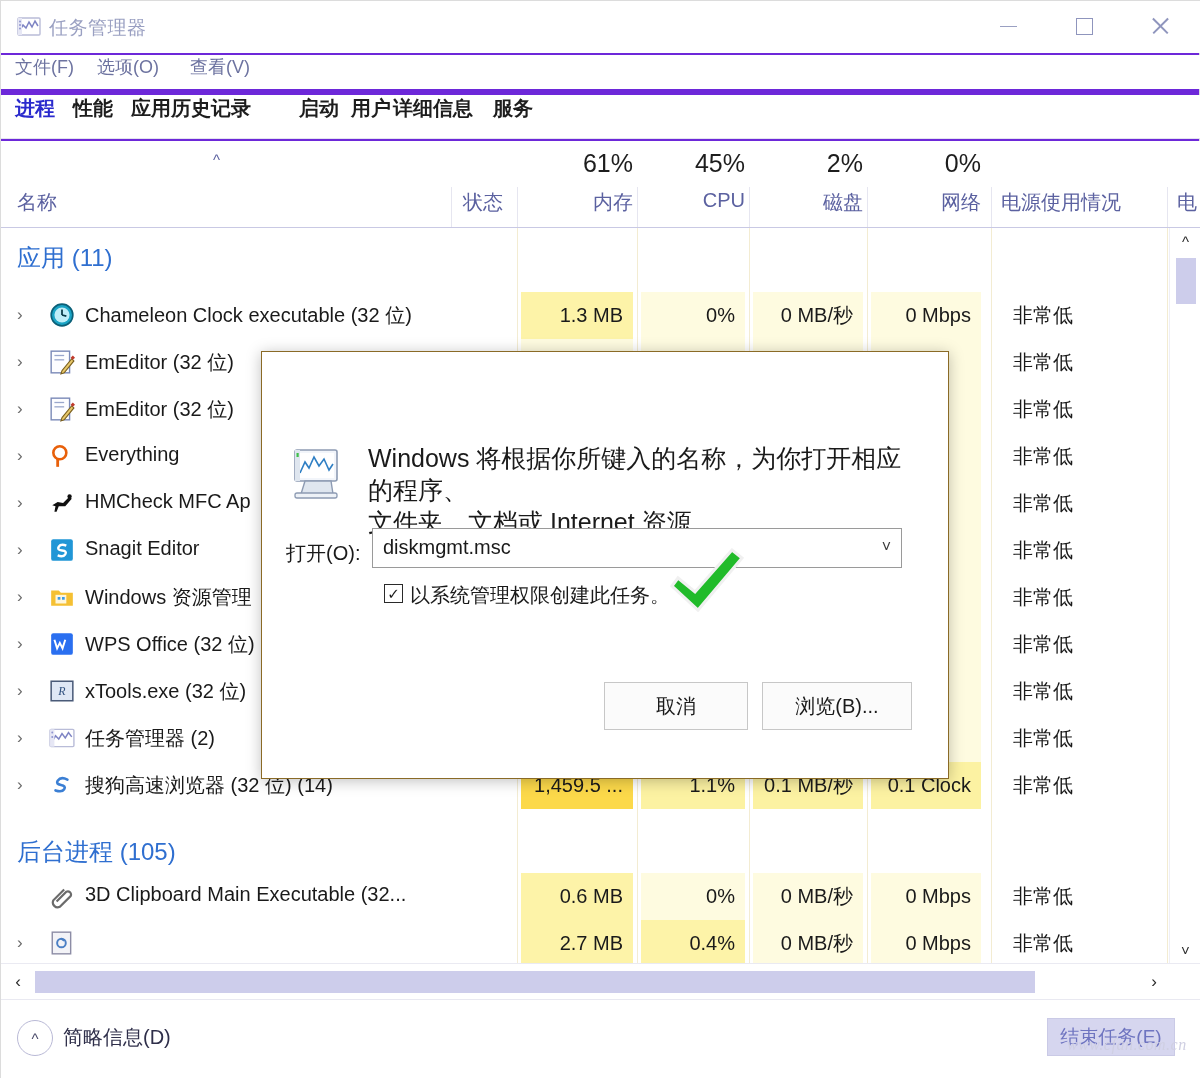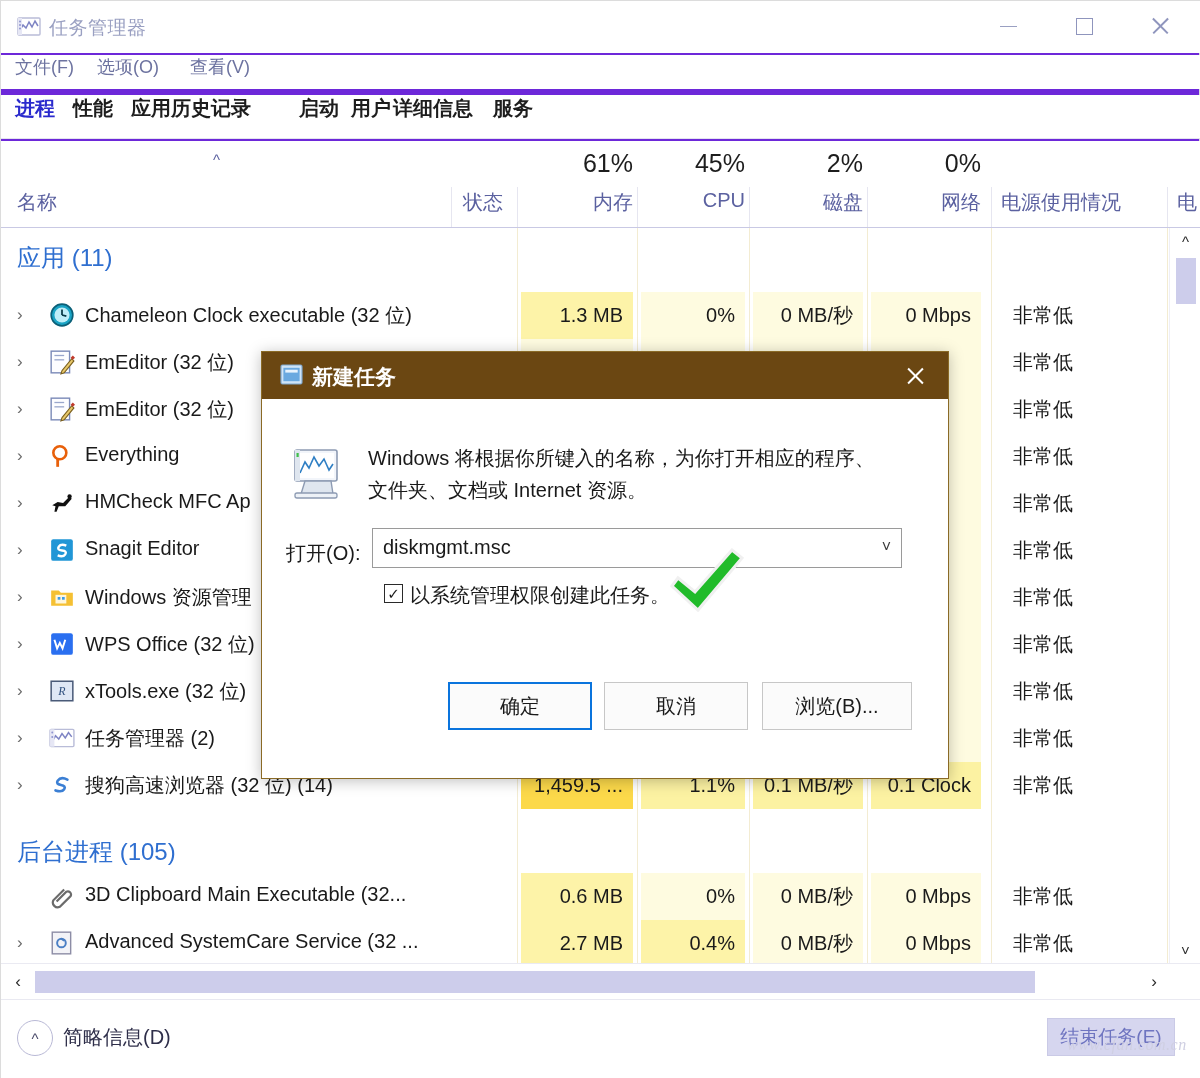--- a/index.html
+++ b/index.html
@@ -219,21 +219,21 @@
   .dlg-close i{position:relative;display:block;width:20px;height:20px;}
   .dlg-close i:before,.dlg-close i:after{
     content:"";position:absolute;left:0;top:9px;width:21px;height:2px;background:#ffffff;
   }
   .dlg-close i:before{transform:rotate(45deg);}
   .dlg-close i:after{transform:rotate(-45deg);}
 
   .dlg-mon{position:absolute;left:25px;top:96px;width:58px;height:52px;}
   .dlg-desc{
     position:absolute;left:106px;top:90px;width:545px;
-    font-size:20px;color:#1a1a1a;line-height:32px;
+    font-size:25px;color:#1a1a1a;line-height:32px;
   }
   .dlg-openlbl{
     position:absolute;left:24px;top:188px;font-size:20px;color:#1a1a1a;white-space:nowrap;
   }
   .combo{
     position:absolute;left:110px;top:176px;width:530px;height:40px;
     border:1px solid #9a9a9a;background:#ffffff;box-sizing:border-box;
   }
   .combo-val{
     position:absolute;left:10px;top:7px;font-size:20px;color:#1a1a1a;white-space:nowrap;
@@ -542,21 +542,20 @@
       <div class="cell pw" style="left:1000px;width:160px;">非常低</div>
     </div>
 
     <div class="row" style="top:692px;">
       <div class="chev">›</div>
       <svg class="picon" viewBox="0 0 24 24">
         <rect x="3" y="2" width="17" height="20" fill="#f3f3f7" stroke="#8d8da6" stroke-width="1.3"></rect>
         <circle cx="11.5" cy="12" r="4" fill="none" stroke="#4b7fc4" stroke-width="1.8"></circle>
         <path d="M11.5 8 L14 10" stroke="#4b7fc4" stroke-width="1.8"></path>
       </svg>
-      <div class="pname">Advanced SystemCare Service (32 ...</div>
       <div class="cell h-mem1" style="left:520px;width:112px;">2.7 MB</div>
       <div class="cell h-mem1" style="left:640px;width:104px;">0.4%</div>
       <div class="cell h-lite" style="left:752px;width:110px;">0 MB/秒</div>
       <div class="cell h-lite" style="left:870px;width:110px;">0 Mbps</div>
       <div class="cell pw" style="left:1000px;width:160px;">非常低</div>
     </div>
 
   </div>
 
   <div class="vscroll">
@@ -572,31 +571,20 @@
   </div>
 
   <div class="statusbar">
     <div class="fewer">^</div>
     <div class="fewer-label">简略信息(D)</div>
     <div class="endtask">结束任务(E)</div>
   </div>
   <div class="watermark">www.cfan.com.cn</div>
 
   <div class="dialog">
-    <div class="dlg-tb">
-      <svg class="dlg-ico" viewBox="0 0 24 22">
-        <rect x="1" y="1" width="22" height="20" rx="1.5" fill="#cfe4f7" stroke="#7fa7cd" stroke-width="1.2"></rect>
-        <rect x="3.5" y="4" width="17" height="14" fill="#6aa9e0"></rect>
-        <rect x="5.5" y="6" width="13" height="3" fill="#e8f3fd"></rect>
-      </svg>
-      <div class="dlg-title">新建任务</div>
-      <div class="dlg-close">
-          <i></i>
-        </div>
-    </div>
 
     <svg class="dlg-mon" viewBox="0 0 58 52">
       <rect x="8" y="2" width="42" height="31" rx="2" fill="#f2f5fa" stroke="#8d9bb3" stroke-width="1.6"></rect>
       <rect x="11" y="5" width="36" height="25" fill="#ffffff"></rect>
       <polyline points="13,25 18,14 22,20 27,9 32,18 37,11 42,22 46,16" fill="none" stroke="#2f7fc4" stroke-width="1.6"></polyline>
       <rect x="8" y="2" width="5" height="31" fill="#dfe6ef"></rect>
       <rect x="9.5" y="5" width="2.2" height="4" fill="#3fbf4a"></rect>
       <path d="M18 33 L14 46 L46 46 L44 33 Z" fill="#dfe6ef" stroke="#8d9bb3" stroke-width="1.4"></path>
       <rect x="8" y="45" width="42" height="5" rx="2" fill="#eef2f7" stroke="#8d9bb3" stroke-width="1.3"></rect>
     </svg>
@@ -616,19 +604,18 @@
     <div class="chkrow">
       <div class="chkbox">✓</div>
       <div class="chklabel">以系统管理权限创建此任务。</div>
     </div>
 
     <svg class="tick" viewBox="0 0 90 70">
       <path d="M10 38 L16 30 L33 44 L70 2 L80 10 L36 62 Z" fill="#21bb2a" stroke="#f0f0f0" stroke-width="3"></path>
     </svg>
 
     <div class="btnrow">
-      <div class="dbtn primary b-ok">确定</div>
       <div class="dbtn b-cancel">取消</div>
       <div class="dbtn b-browse">浏览(B)...</div>
     </div>
   </div>
 
 </div>
 
 </body></html>

